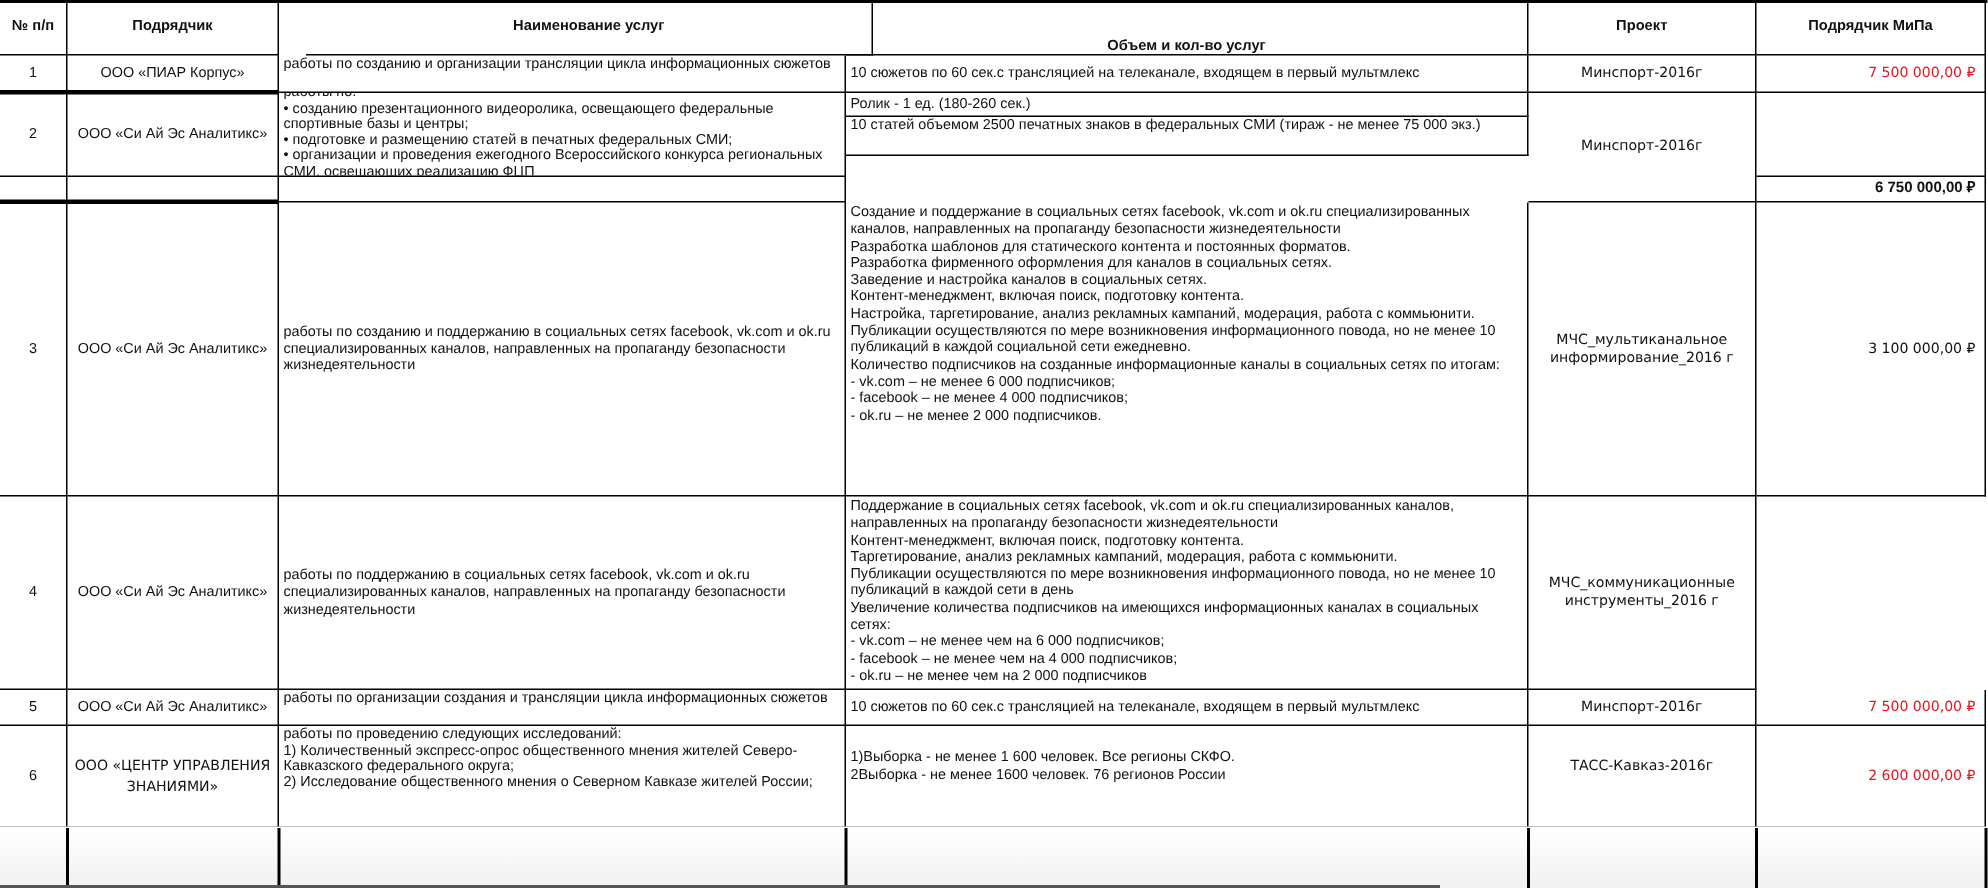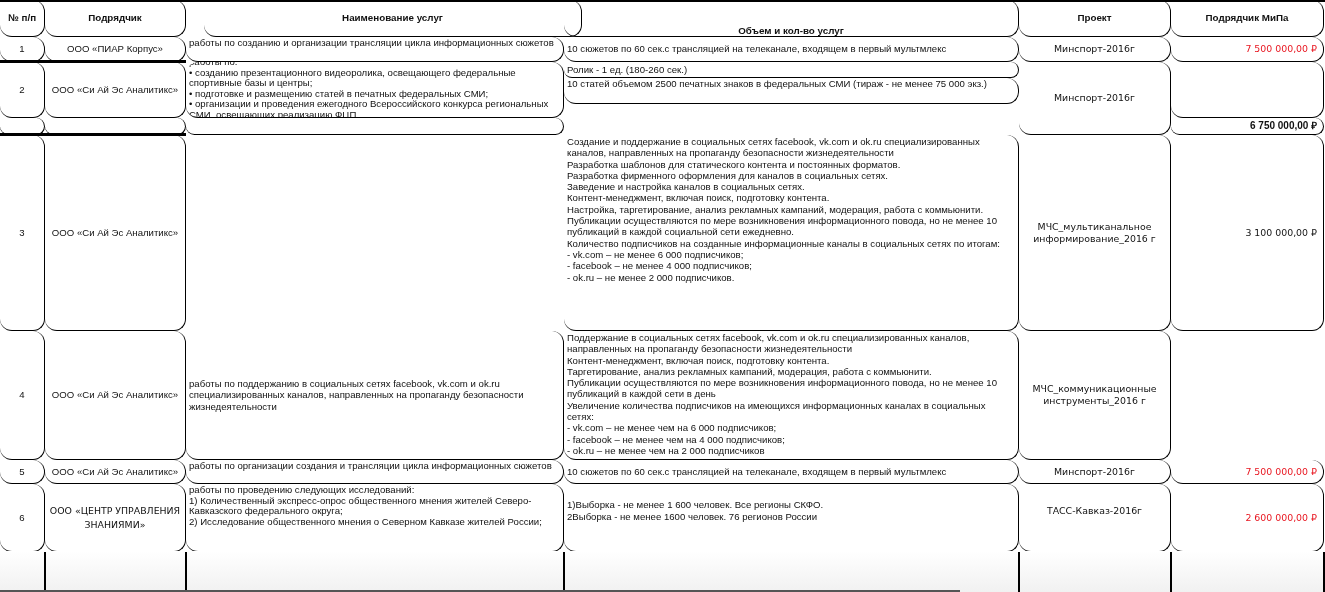--- a/index.html
+++ b/index.html
@@ -1,20 +1,20 @@
 <!DOCTYPE html>
 <html><head>
 <meta charset="utf-8">
 <style>
   html, body { margin: 0; padding: 0; background: #ffffff; }
   body { width: 1325px; height: 592px; overflow: hidden; position: relative;
          font-family: "Liberation Sans", "DejaVu Sans", sans-serif; color: #111; }
   .sheet { position: absolute; left: 0; top: 0; width: 1325px; height: 592px; }
   .cell { position: absolute; box-sizing: border-box; overflow: hidden;
-          font-size: 9.6px; line-height: 11.2px; border-radius: 12px; }
+          font-size: 9.6px; line-height: 11.2px; }
   .b { border-right: 1.5px solid #000; border-bottom: 1.5px solid #000; }
   .hdr { font-weight: bold; font-size: 9.8px; display: flex; align-items: center; justify-content: center; text-align: center; }
   .center { display: flex; align-items: center; justify-content: center; text-align: center; }
   .left-top { padding: 1px 3px 0 3px; white-space: pre-line; }
   .left-mid { display: flex; align-items: center; padding: 0 3px; white-space: pre-line; }
   .right { display: flex; align-items: center; justify-content: flex-end; padding-right: 6px;
            font-family: "DejaVu Sans", sans-serif; font-size: 9.4px; }
   .red { color: #e8141e; }
   .bold { font-weight: bold; }
   .proj { font-family: "DejaVu Sans", sans-serif; font-size: 9.4px; line-height: 12px; }
@@ -94,20 +94,21 @@
   <div class="cell b right bold" style="left:1171px;top:118px;width:153px;height:17px;font-family:'Liberation Sans',sans-serif;font-size:10px;">
       <span>6 750 000,00 ₽</span>
     </div>
 
   <div class="cell b center" style="left:0;top:135px;width:45px;height:196px;">
       <span>3</span>
     </div>
   <div class="cell b center" style="left:45px;top:135px;width:141px;height:196px;">
       <span>ООО «Си Ай Эс Аналитикс»</span>
     </div>
+  <div class="cell b left-mid" style="left:186px;top:135px;width:378px;height:196px;"><span>работы по созданию и поддержанию в социальных сетях facebook, vk.com и ok.ru специализированных каналов, направленных на пропаганду безопасности жизнедеятельности</span></div>
   <div class="cell b left-top" style="left:564px;top:135px;width:455px;height:196px;line-height:11.3px;">Создание и поддержание в социальных сетях facebook, vk.com и ok.ru специализированных каналов, направленных на пропаганду безопасности жизнедеятельности
 Разработка шаблонов для статического контента и постоянных форматов.
 Разработка фирменного оформления для каналов в социальных сетях.
 Заведение и настройка каналов в социальных сетях.
 Контент-менеджмент, включая поиск, подготовку контента.
 Настройка, таргетирование, анализ рекламных кампаний, модерация, работа с коммьюнити.
 Публикации осуществляются по мере возникновения информационного повода, но не менее 10 публикаций в каждой социальной сети ежедневно.
 Количество подписчиков на созданные информационные каналы в социальных сетях по итогам:
 - vk.com – не менее 6 000 подписчиков;
 - facebook – не менее 4 000 подписчиков;

